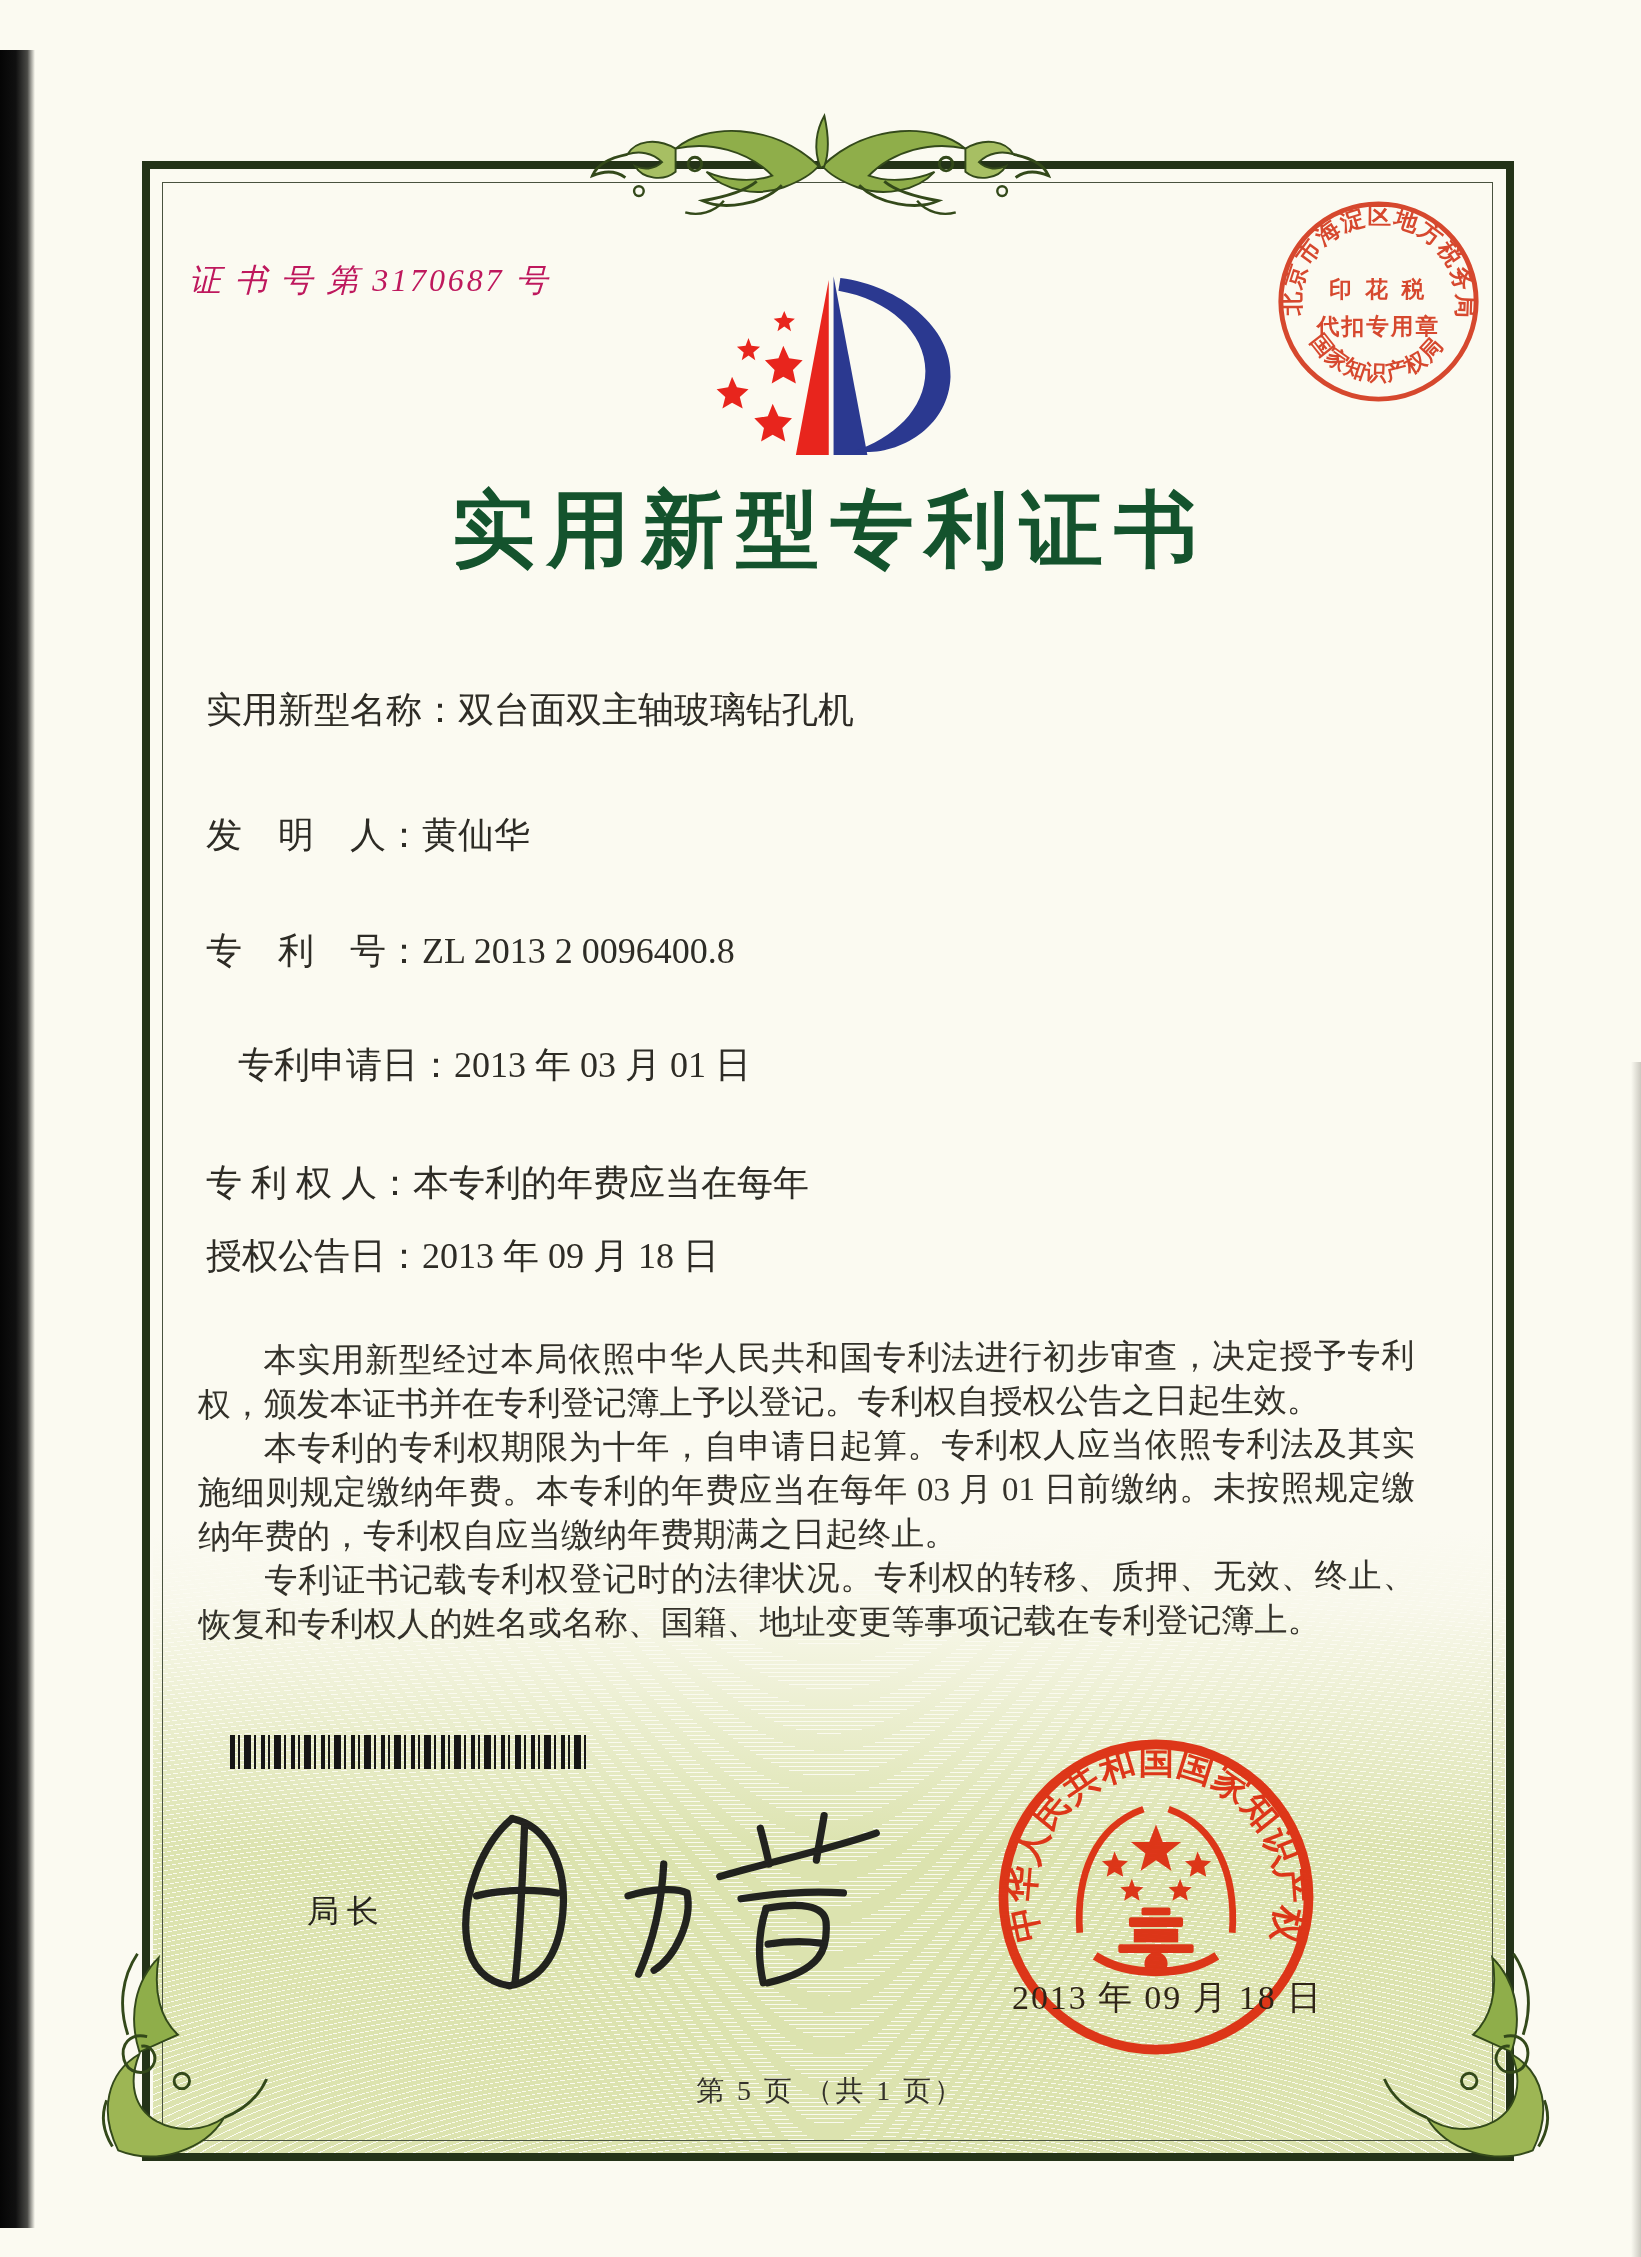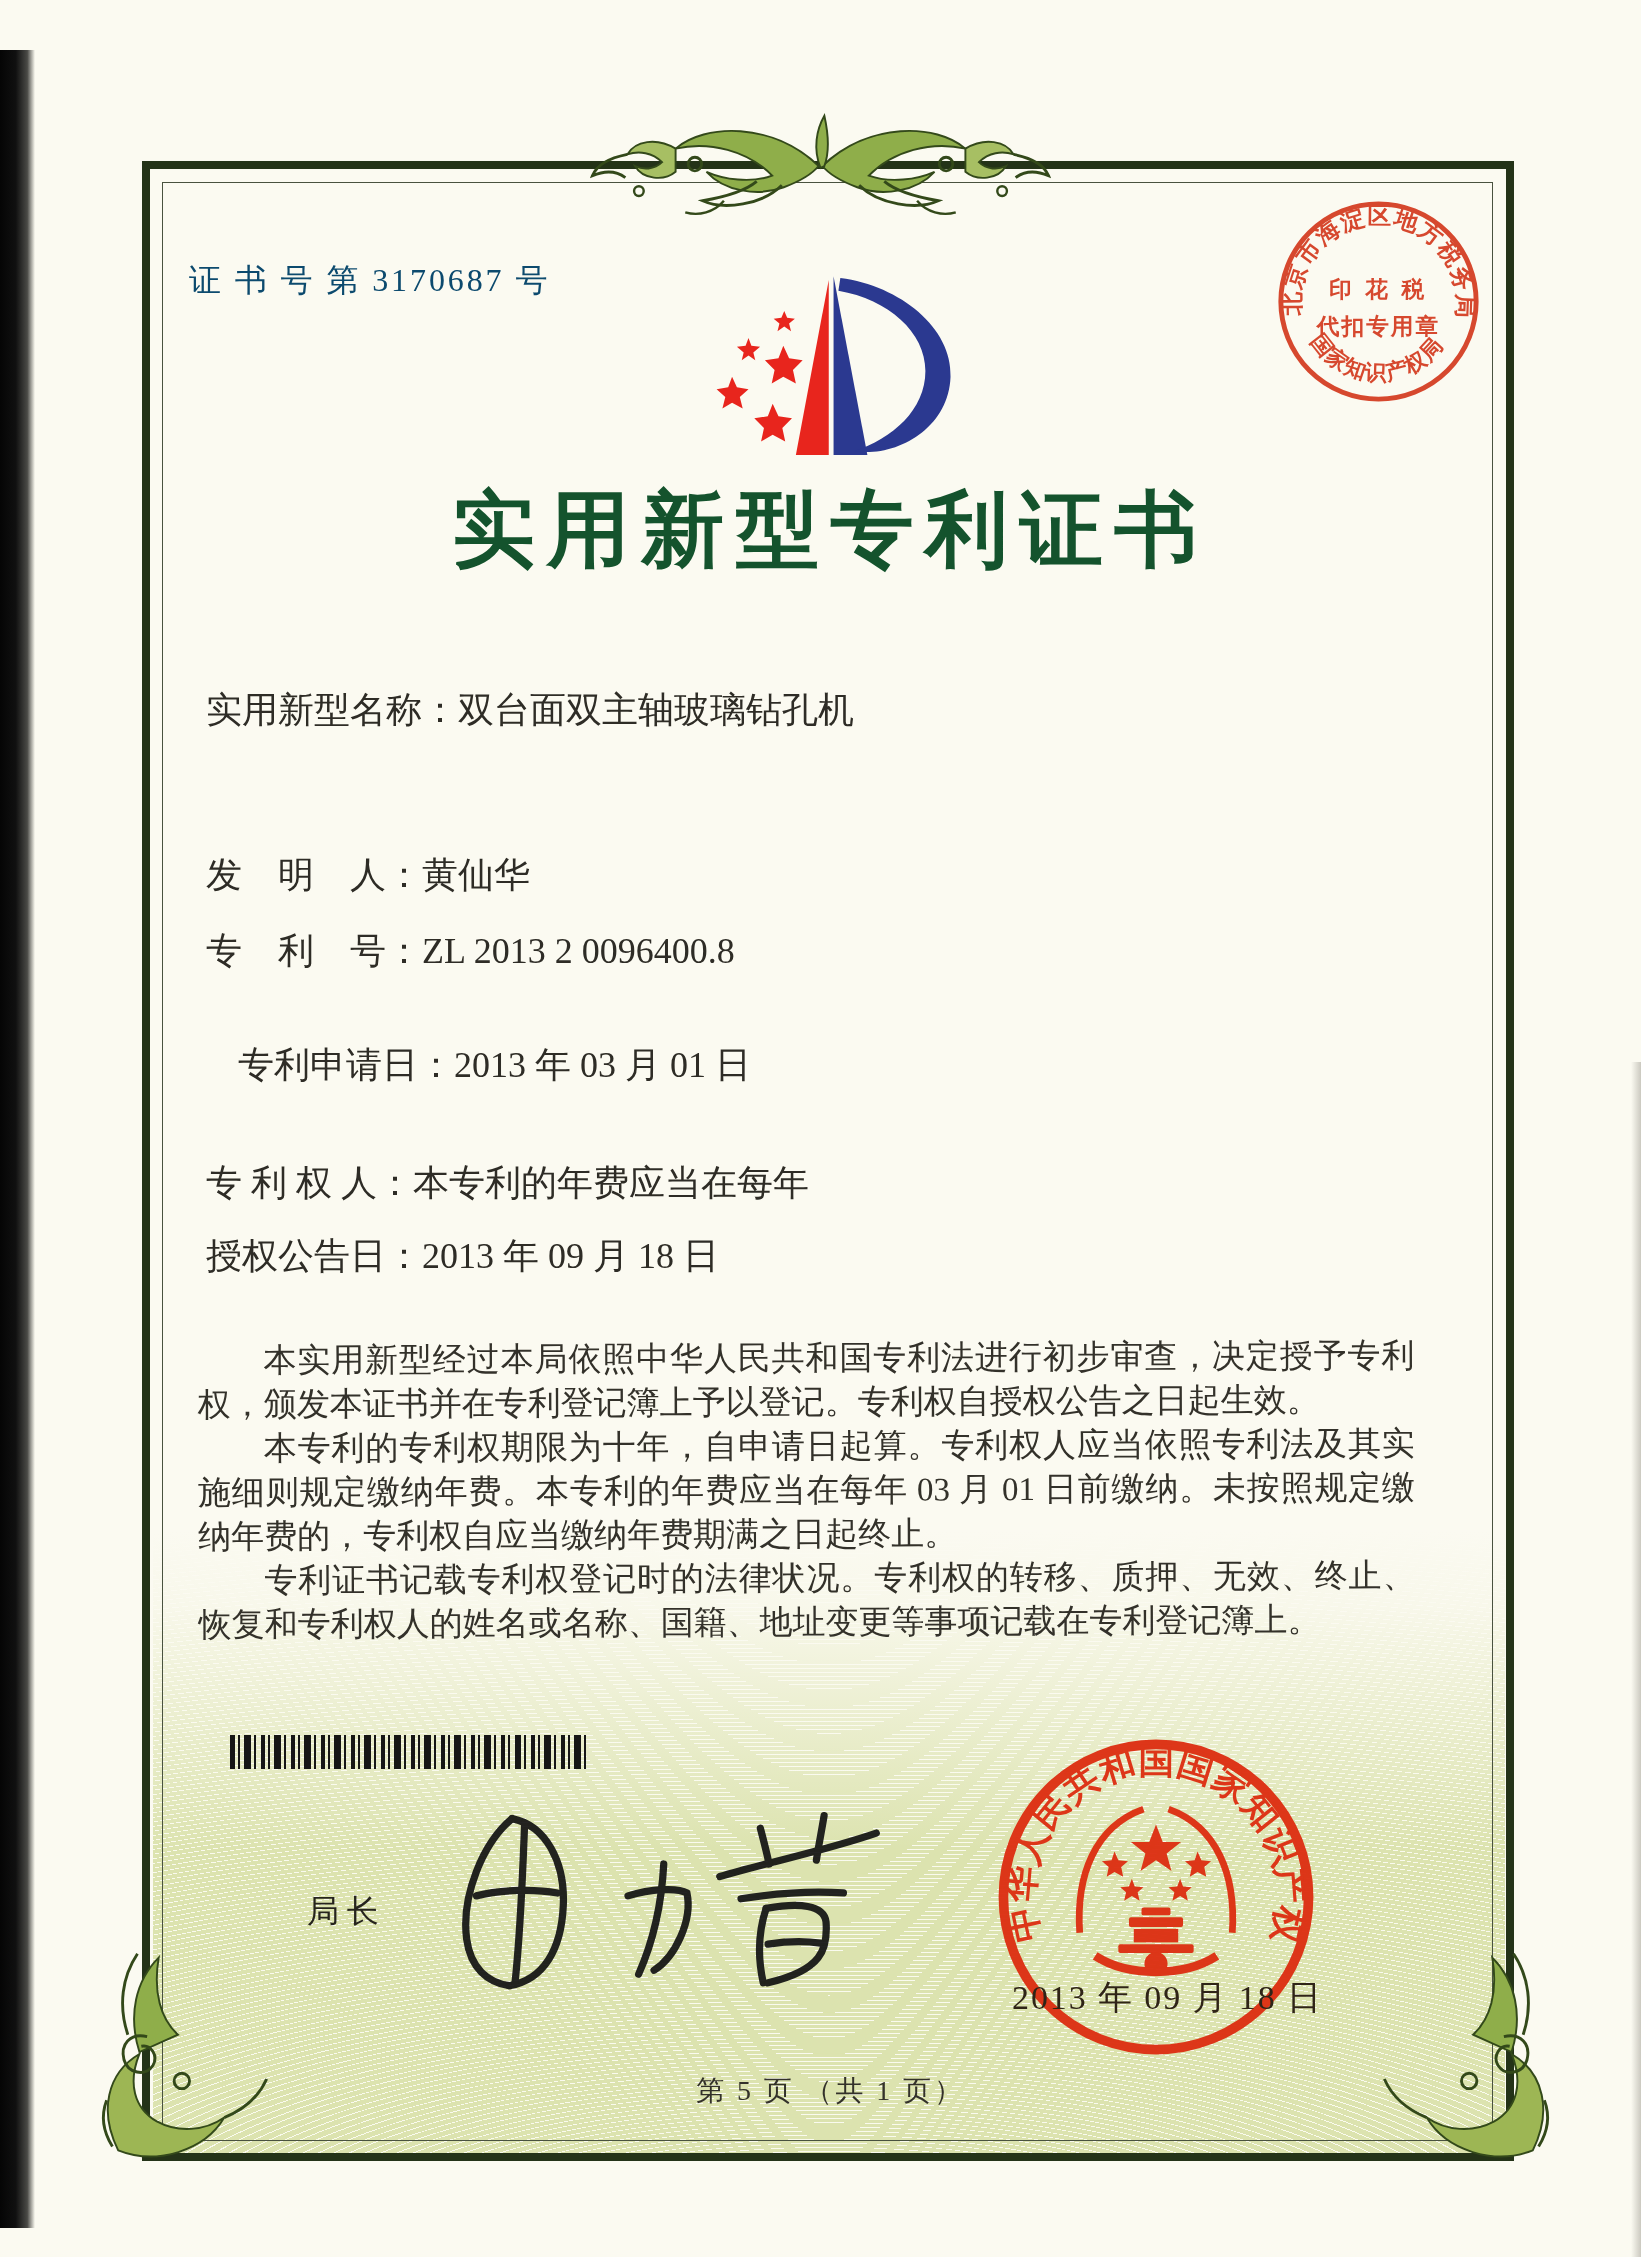--- a/index.html
+++ b/index.html
@@ -35,21 +35,21 @@
       repeating-radial-gradient(1545px 502px at 50% 118%,
         rgba(253,253,245,.9) 0px, rgba(253,253,245,.9) 1.9px,
         rgba(0,0,0,0) 1.9px, rgba(0,0,0,0) 12.6px),
       #dce3af;
   }
   .wave-fade{
     left:153px;top:1530px;width:1352px;height:348px;
     background:linear-gradient(180deg,#fbfaf1 0%,rgba(251,250,241,.9) 22%,rgba(251,250,241,0) 92%);
   }
   .cert-no{
-    left:189px;top:259px;font-size:32px;letter-spacing:2.9px;color:#0c4a6e;
+    left:189px;top:259px;font-size:32px;letter-spacing:2.9px;color:#be185d;font-style:italic;
   }
   .title{
     left:145px;top:475px;width:1371px;text-align:center;
     font-size:83px;font-weight:bold;letter-spacing:11.6px;color:#14532d;
   }
   .field-row{left:206px;font-size:36px;color:#2e2c26;white-space:nowrap;}
   .field-label{display:inline-block;}
   .field-value{display:inline-block;}
   .paras{
     left:198px;top:1336px;width:1217px;
@@ -151,21 +151,21 @@
   </text>
   <text x="110" y="105" text-anchor="middle" font-size="23" fill="#d43b20" font-weight="bold" letter-spacing="4">印 花 税</text>
   <text x="110" y="143" text-anchor="middle" font-size="23" fill="#d43b20" font-weight="bold" letter-spacing="2">代扣专用章</text>
 </svg>
 
 <div class="abs title">实用新型专利证书</div>
 
 <div class="abs field-row" style="top:686px;">
   <span class="field-label">实用新型名称：</span><span class="field-value">双台面双主轴玻璃钻孔机</span>
 </div>
-<div class="abs field-row" style="top:811px;margin-top:40px;">
+<div class="abs field-row" style="top:811px;">
   <span class="field-label">发　明　人：</span><span class="field-value">黄仙华</span>
 </div>
 <div class="abs field-row" style="top:927px;">
   <span class="field-label">专　利　号：</span><span class="field-value">ZL 2013 2 0096400.8</span>
 </div>
 <div class="abs field-row" style="top:1041px;margin-left:32px;">
   <span class="field-label">专利申请日：</span><span class="field-value">2013 年 03 月 01 日</span>
 </div>
 <div class="abs field-row" style="top:1159px;">
   <span class="field-label">专 利 权 人：</span><span class="field-value">本专利的年费应当在每年</span>

